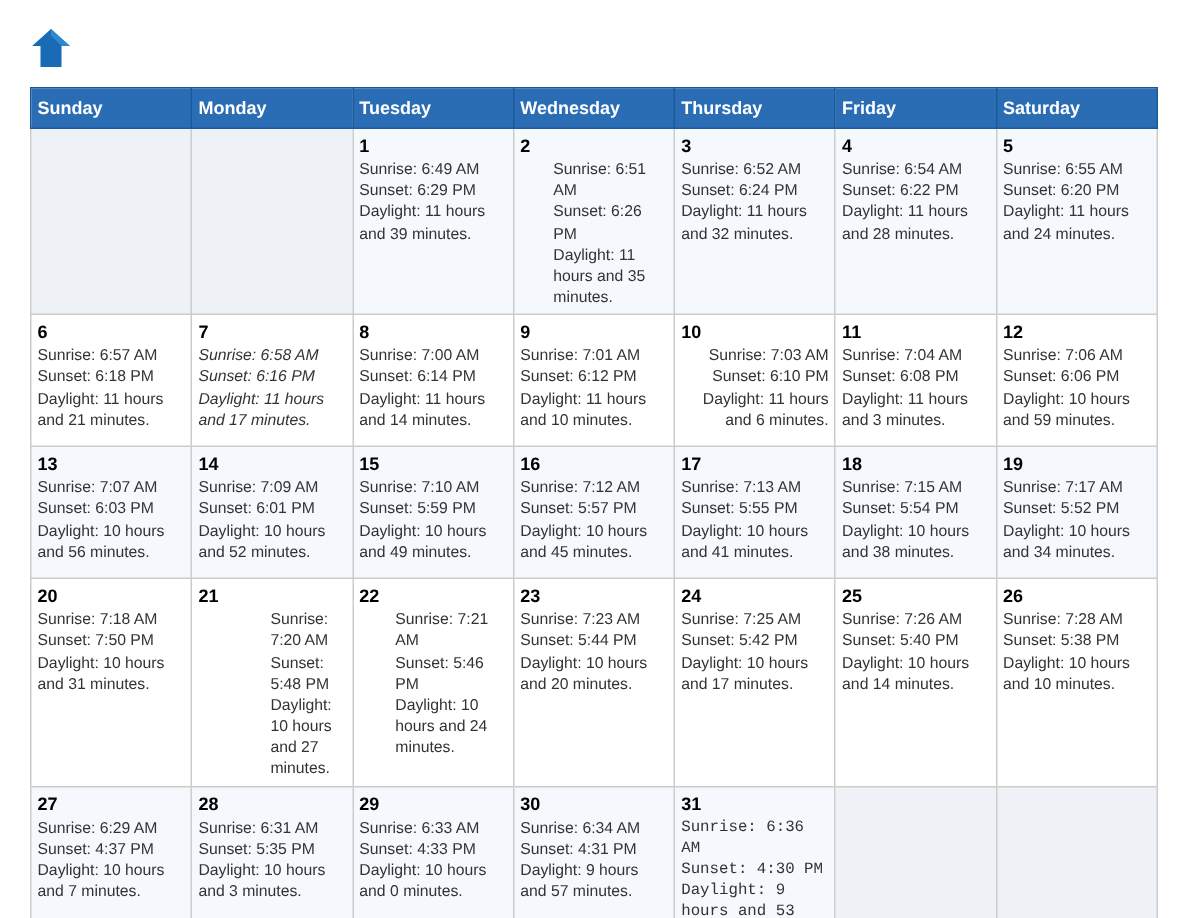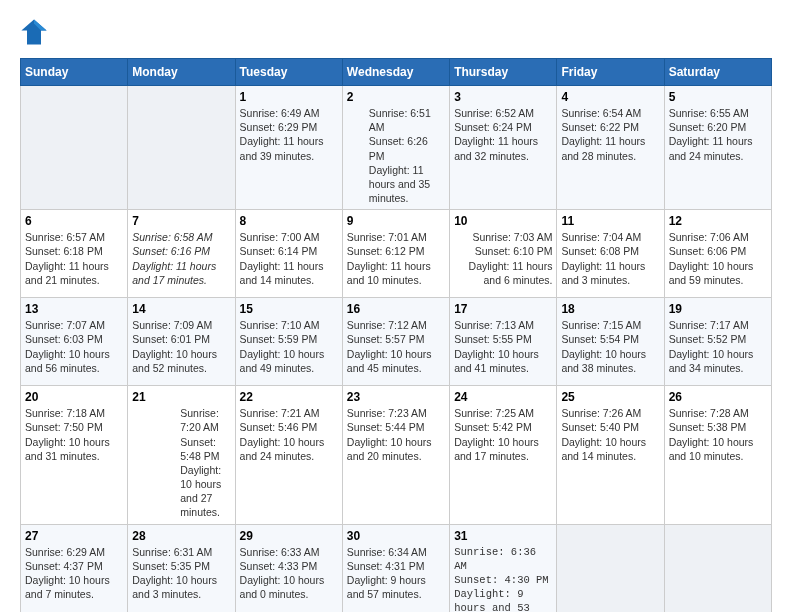--- a/index.html
+++ b/index.html
@@ -246,21 +246,21 @@
 Daylight: 10 hours and 31 minutes.</div>
         </td>
         <td>
           <span class="day-num">21</span>
           <div class="day-info" style="white-space: pre-line; margin-left: 48px;">Sunrise: 7:20 AM
 Sunset: 5:48 PM
 Daylight: 10 hours and 27 minutes.</div>
         </td>
         <td>
           <span class="day-num">22</span>
-          <div class="day-info" style="white-space: pre-line;">Sunrise: 7:21 AM
+          <div class="day-info" style="white-space: pre-line; margin-left: 24px;">Sunrise: 7:21 AM
 Sunset: 5:46 PM
 Daylight: 10 hours and 24 minutes.</div>
         </td>
         <td>
           <span class="day-num">23</span>
           <div class="day-info" style="white-space: pre-line;">Sunrise: 7:23 AM
 Sunset: 5:44 PM
 Daylight: 10 hours and 20 minutes.</div>
         </td>
         <td>

